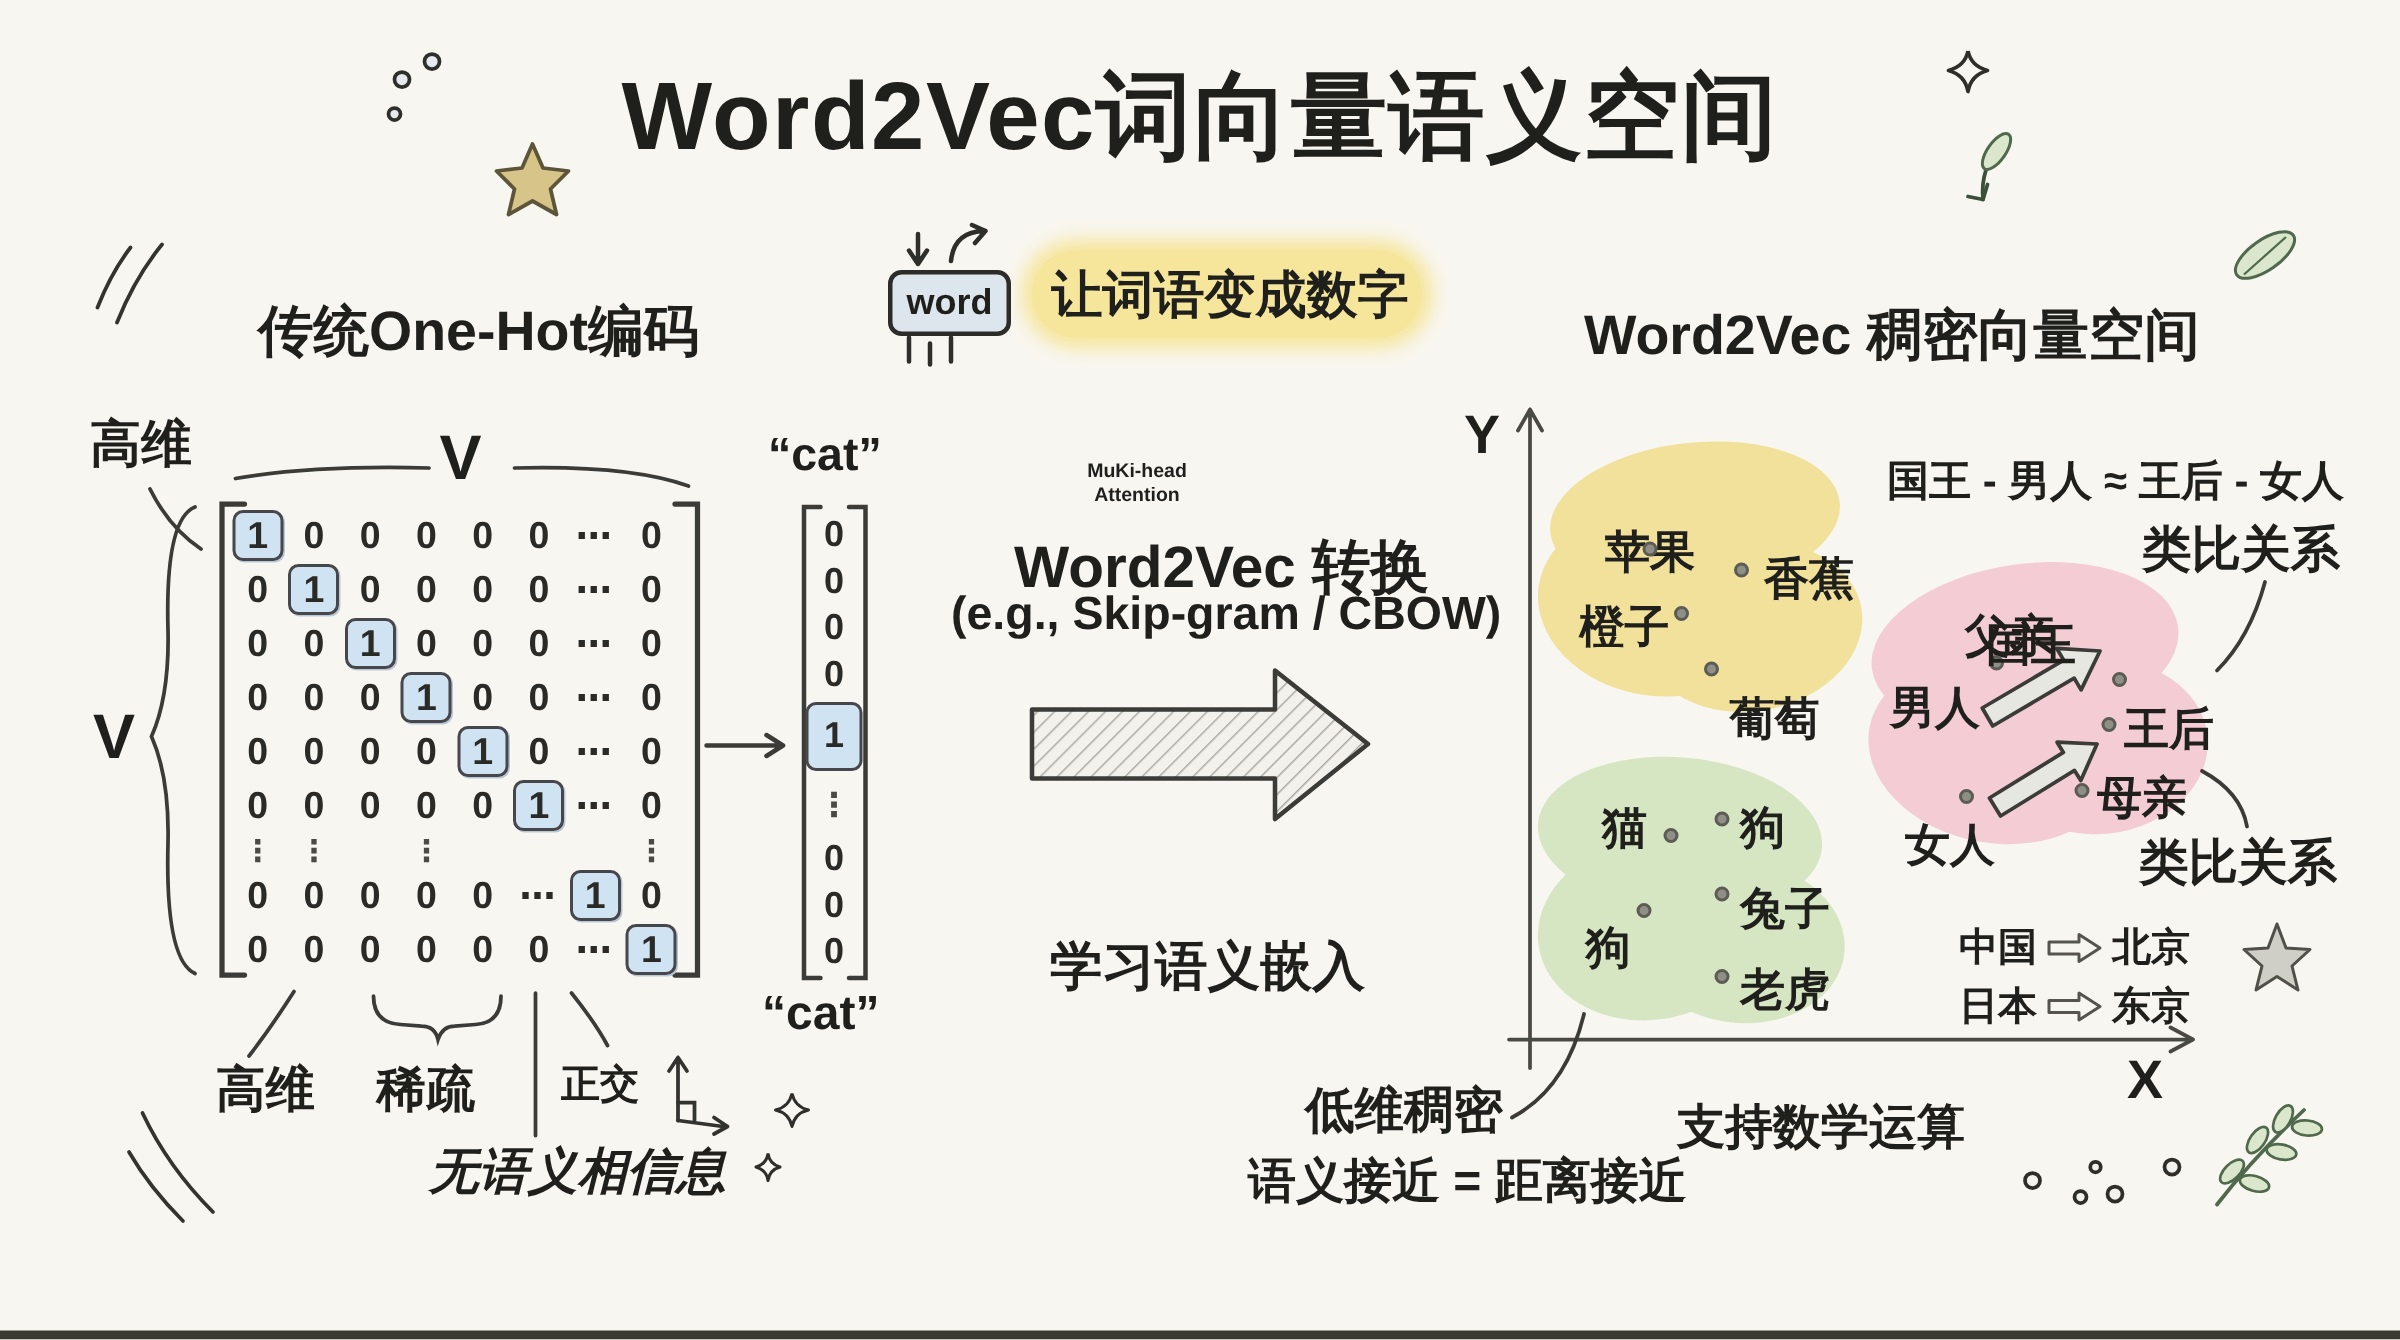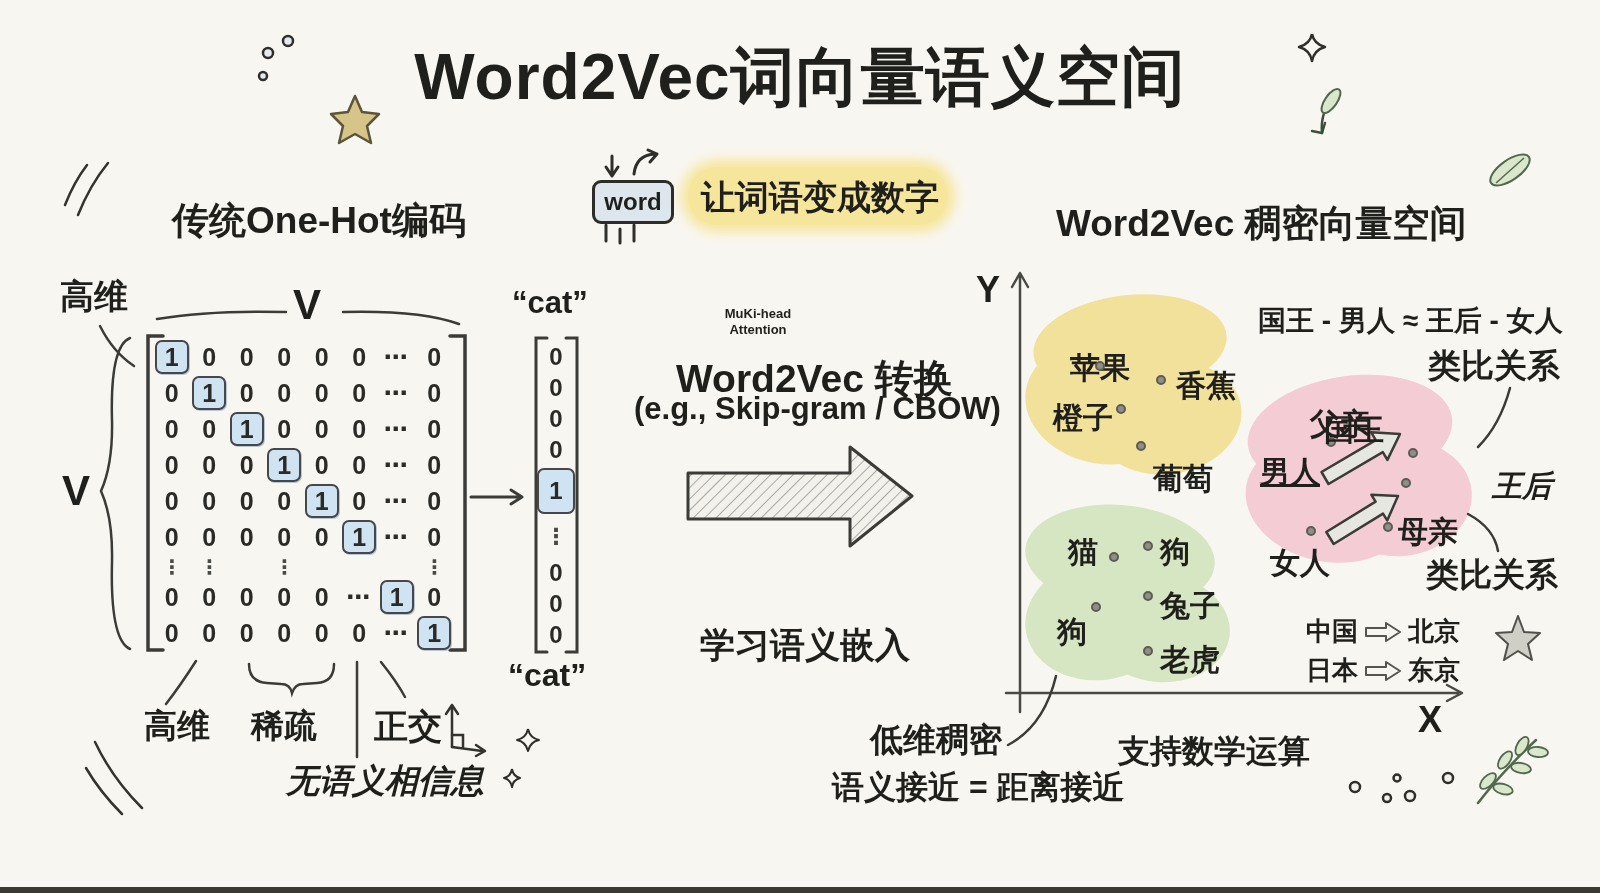--- a/index.html
+++ b/index.html
@@ -272,21 +272,21 @@
       <div class="vcell hot">1</div>
       <div class="vcell vd">⋮</div>
       <div class="vcell">0</div>
       <div class="vcell">0</div>
       <div class="vcell">0</div>
     </div>
   <div class="txt" style="left:508px;top:658px;font-size:32px;">“cat”</div>
 
   <div class="txt" style="left:144px;top:708px;font-size:33px;">高维</div>
   <div class="txt" style="left:251px;top:708px;font-size:33px;">稀疏</div>
-  <div class="txt" style="left:374px;top:708px;font-size:34px;">正交</div>
+  <div class="txt" style="left:374px;top:708px;font-size:26px;">正交</div>
   <div class="txt" style="left:286px;top:763px;font-size:33px;font-style:italic;">无语义相信息</div>
 
   <div class="word-chip">word</div>
   <div class="hl"></div>
   <div class="txt" style="left:701px;top:179px;font-size:34px;">让词语变成数字</div>
   <div class="txt note-sm" style="left:698px;top:306px;width:120px;">
     <div>MuKi-head</div>
     <div>Attention</div>
   </div>
   <div class="txt" style="left:676px;top:344px;font-size:39px;margin-top:14px;">Word2Vec 转换</div>
@@ -335,22 +335,22 @@
     <div class="cw" style="left: 1160px; top: 532px;">狗</div>
     <div class="cdot" style="left: 1143px; top: 541px;"></div>
     <div class="cw" style="left: 1160px; top: 586px;">兔子</div>
     <div class="cdot" style="left: 1143px; top: 591px;"></div>
     <div class="cw" style="left: 1057px; top: 612px;">狗</div>
     <div class="cdot" style="left: 1091px; top: 602px;"></div>
     <div class="cw" style="left: 1160px; top: 640px;">老虎</div>
     <div class="cdot" style="left: 1143px; top: 646px;"></div>
     <div class="cw" style="left: 1310px; top: 404px;">父亲</div>
     <div class="cdot" style="left: 1326px; top: 437px;"></div>
-    <div class="cw" style="left: 1260px; top: 452px; text-decoration: underline;">男人</div>
+    <div class="cw" style="left: 1260px; top: 452px;">男人</div>
     <div class="cw" style="left: 1324px; top: 410px;">国王</div>
     <div class="cdot" style="left: 1408px; top: 448px;"></div>
-    <div class="cw" style="left: 1492px; top: 466px; font-style: italic;">王后</div>
+    <div class="cw" style="left: 1416px; top: 466px;">王后</div>
     <div class="cdot" style="left: 1401px; top: 478px;"></div>
     <div class="cw" style="left: 1398px; top: 512px;">母亲</div>
     <div class="cdot" style="left: 1383px; top: 522px;"></div>
     <div class="cw" style="left: 1270px; top: 543px;">女人</div>
     <div class="cdot" style="left: 1306px; top: 526px;"></div>
   </div>
 
 </body></html>

